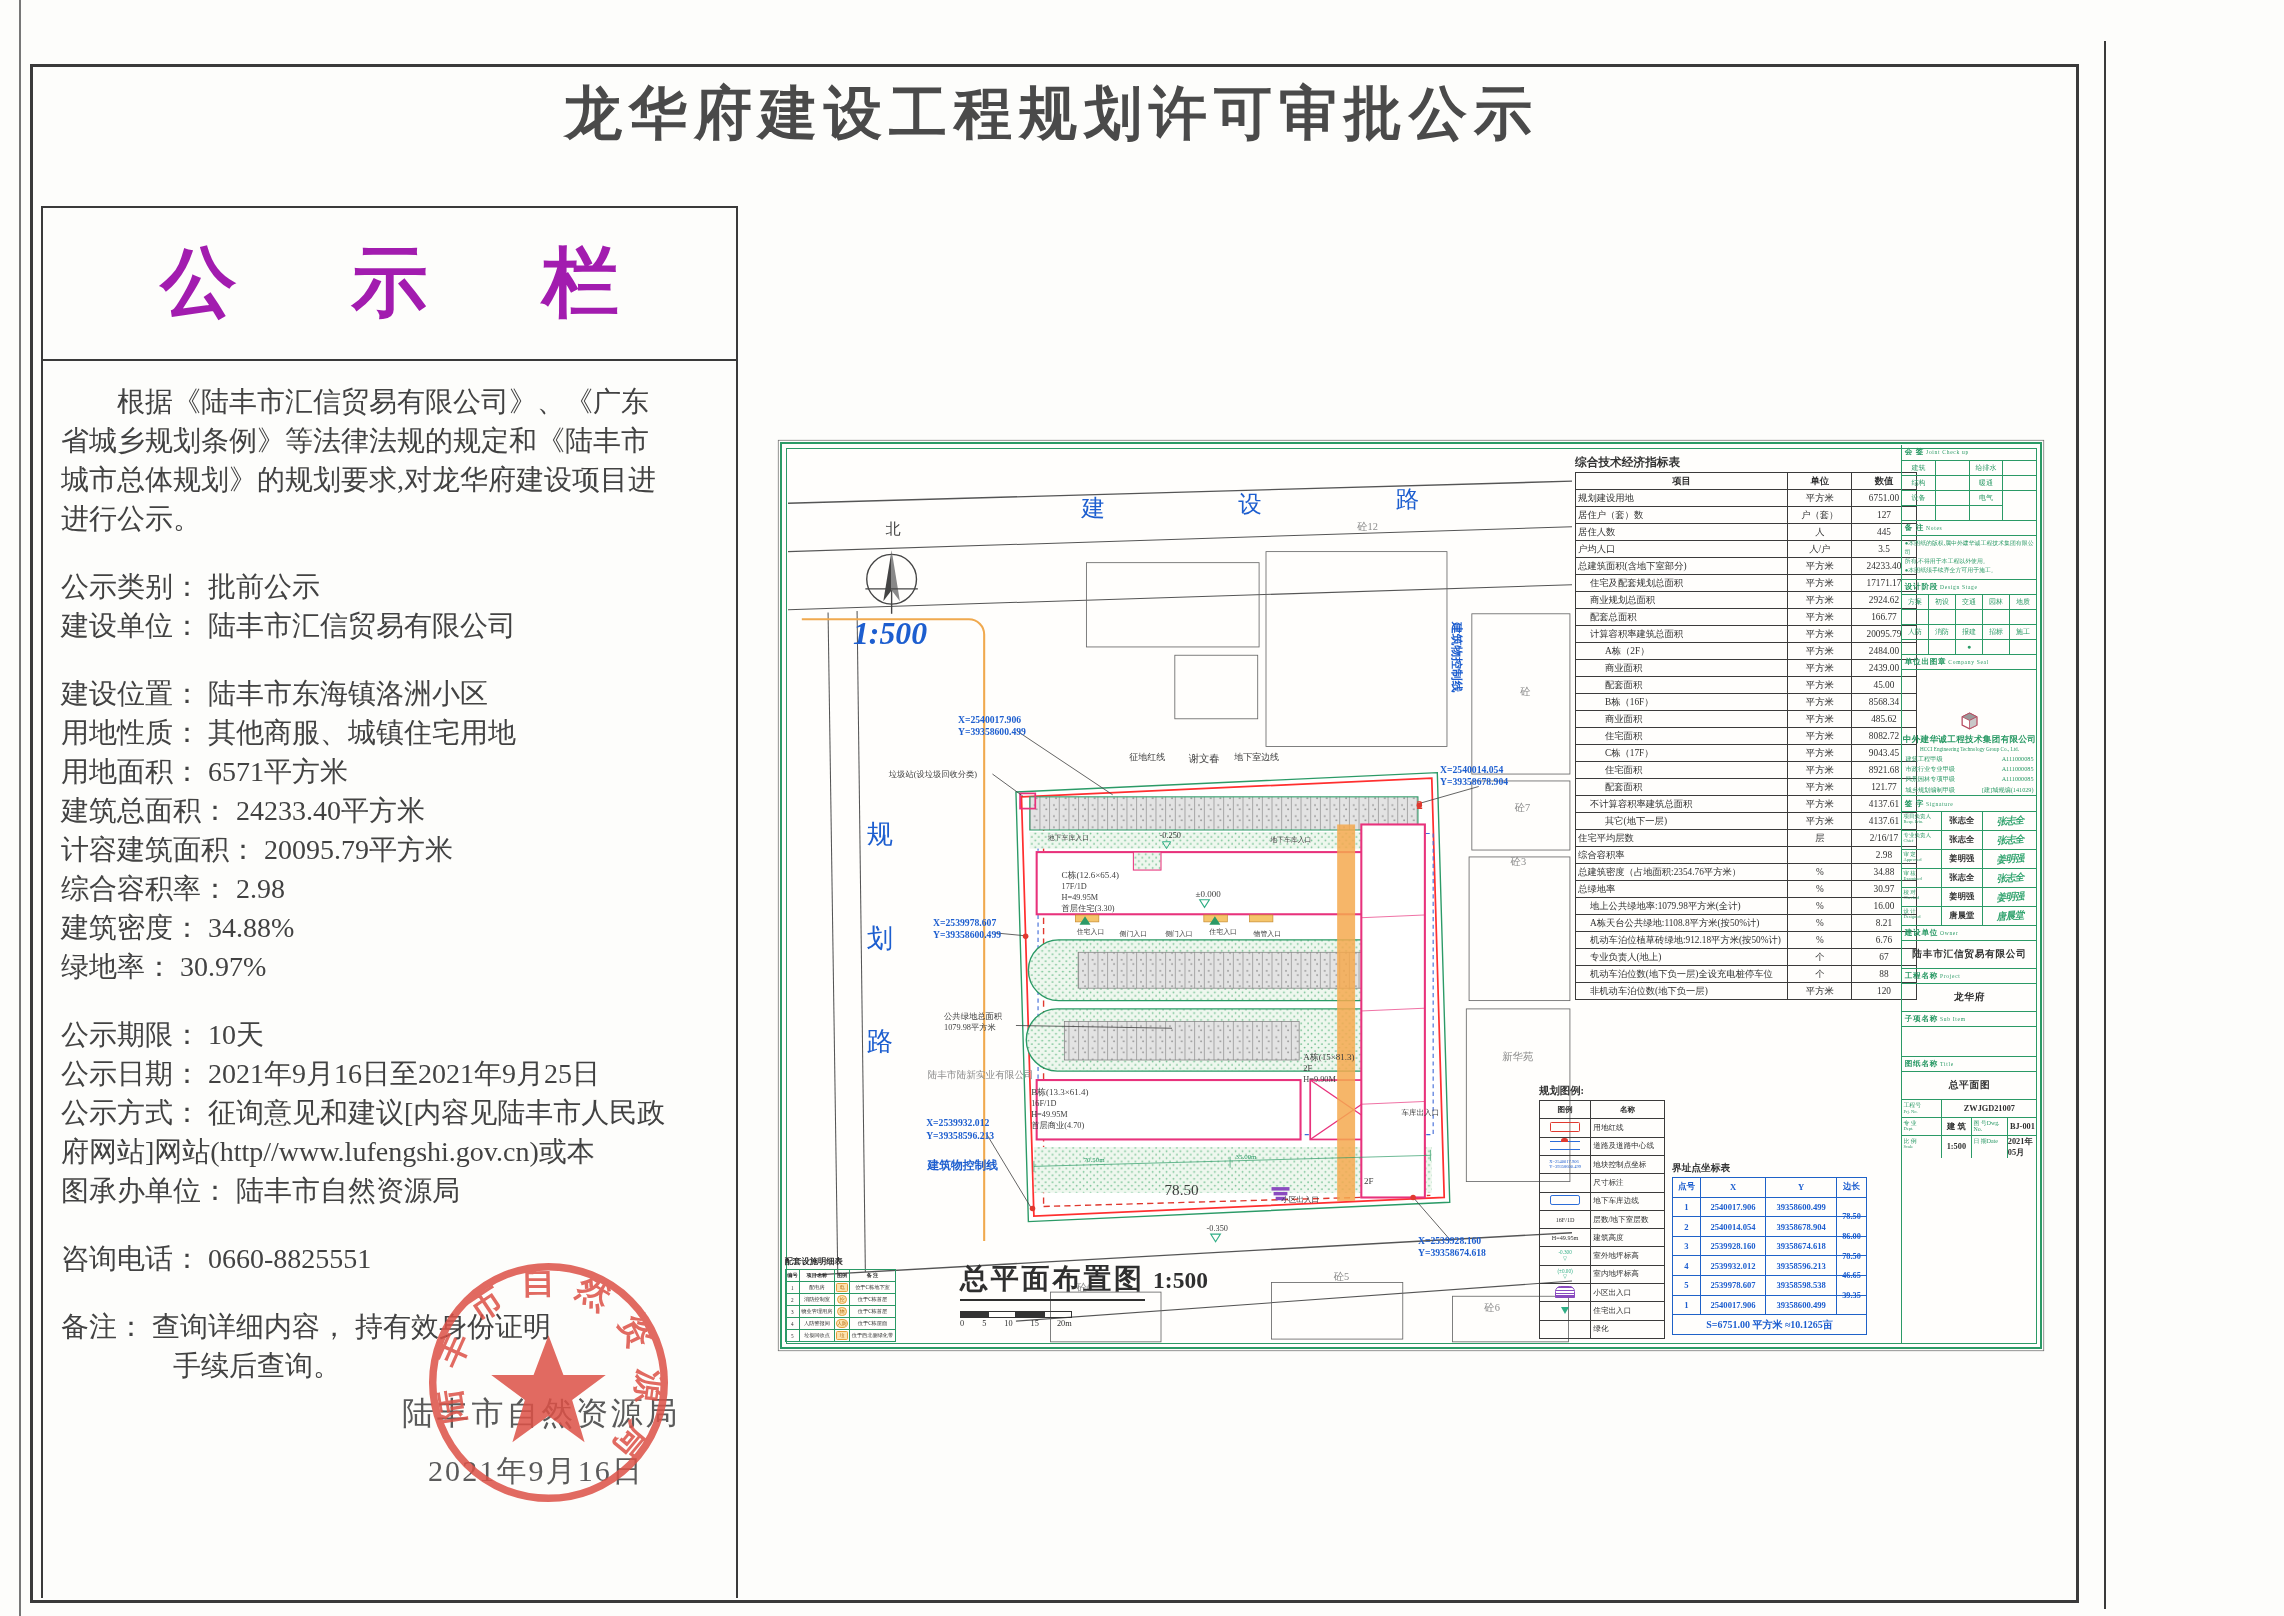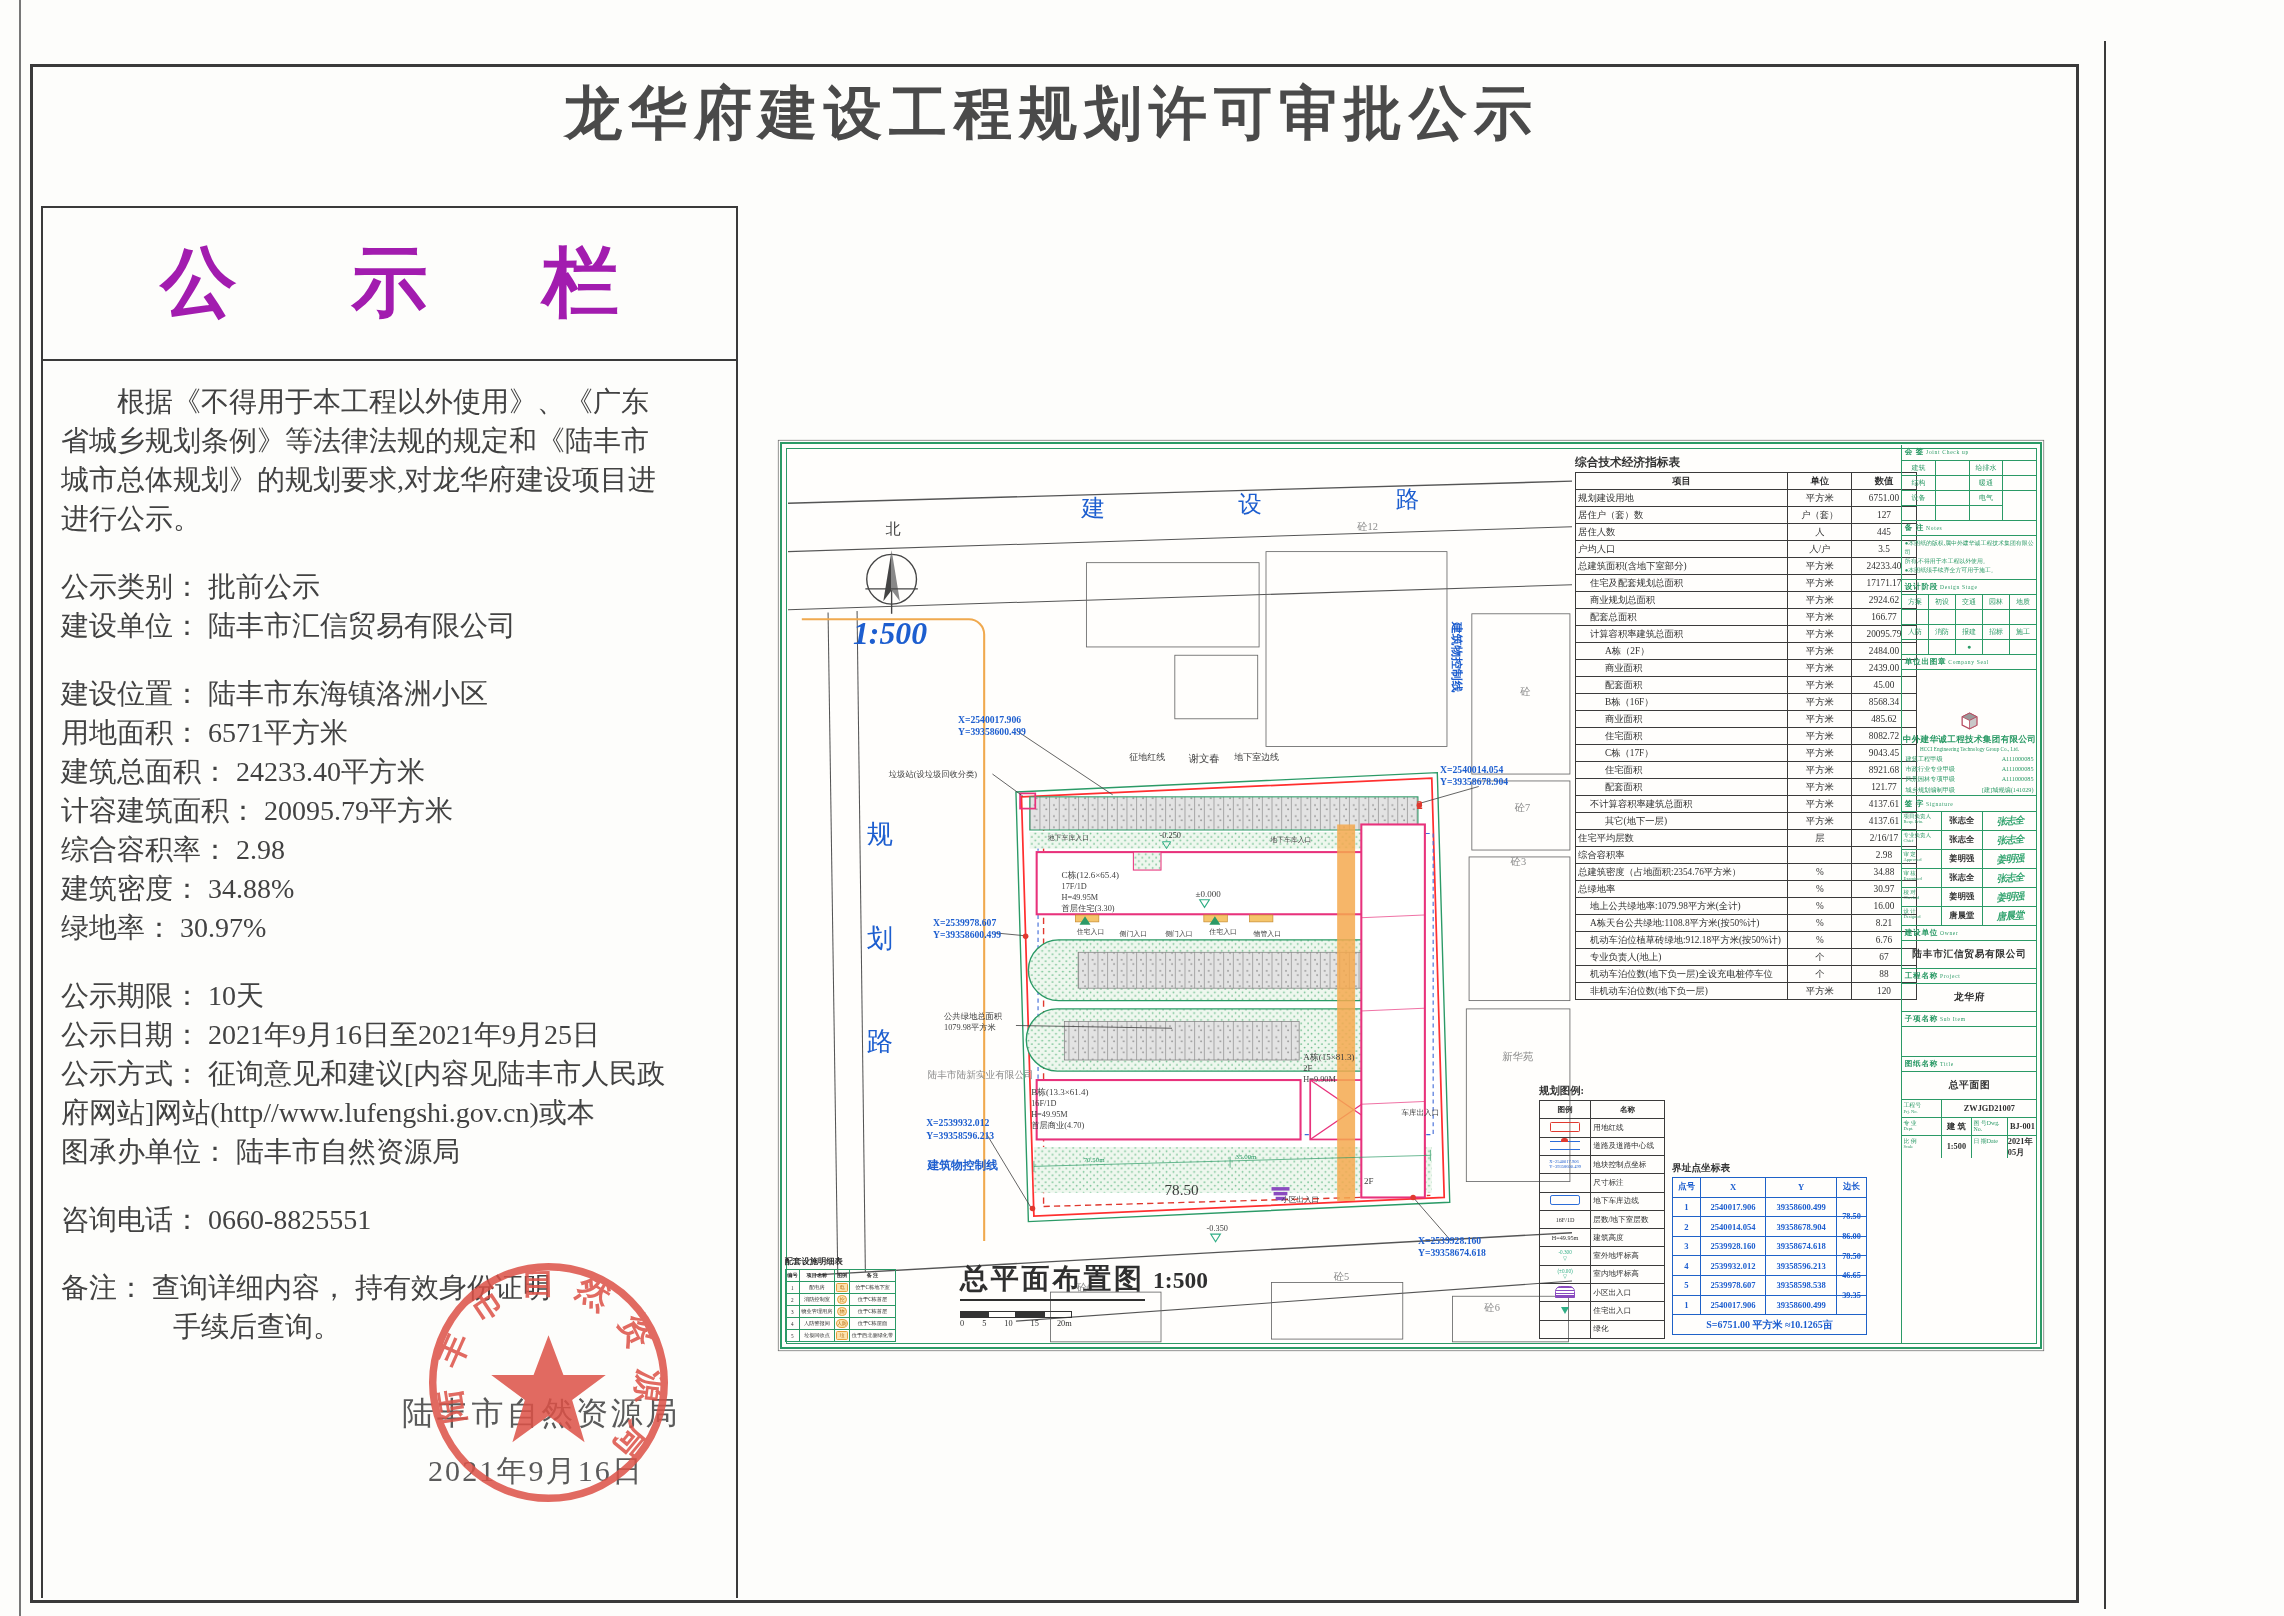--- a/index.html
+++ b/index.html
@@ -117,29 +117,30 @@
   <div class="scan-edge"></div>
   <div class="outer-border"></div>
   <div class="right-line"></div>
   <div class="doc-title">龙华府建设工程规划许可审批公示</div>
 
   <div class="notice">
     <div class="notice-head">
       <span class="t">公 示 栏</span>
     </div>
     <div class="notice-body" id="notice-body">
-        <div class="line">　　根据《不得用于本工程以外使用》、《广东</div>
+        <div class="line">　　根据《陆丰市汇信贸易有限公司》、《广东</div>
         <div class="line">省城乡规划条例》等法律法规的规定和《陆丰市</div>
         <div class="line">城市总体规划》的规划要求,对龙华府建设项目进</div>
         <div class="line">进行公示。</div>
         <div class="line sp"></div>
         <div class="line">公示类别： 批前公示</div>
         <div class="line">建设单位： 陆丰市汇信贸易有限公司</div>
         <div class="line sp"></div>
         <div class="line">建设位置： 陆丰市东海镇洛洲小区</div>
+        <div class="line">用地性质： 其他商服、城镇住宅用地</div>
         <div class="line">用地面积： 6571平方米</div>
         <div class="line">建筑总面积： 24233.40平方米</div>
         <div class="line">计容建筑面积： 20095.79平方米</div>
         <div class="line">综合容积率： 2.98</div>
         <div class="line">建筑密度： 34.88%</div>
         <div class="line">绿地率： 30.97%</div>
         <div class="line sp"></div>
         <div class="line">公示期限： 10天</div>
         <div class="line">公示日期： 2021年9月16日至2021年9月25日</div>
         <div class="line">公示方式： 征询意见和建议[内容见陆丰市人民政</div>

